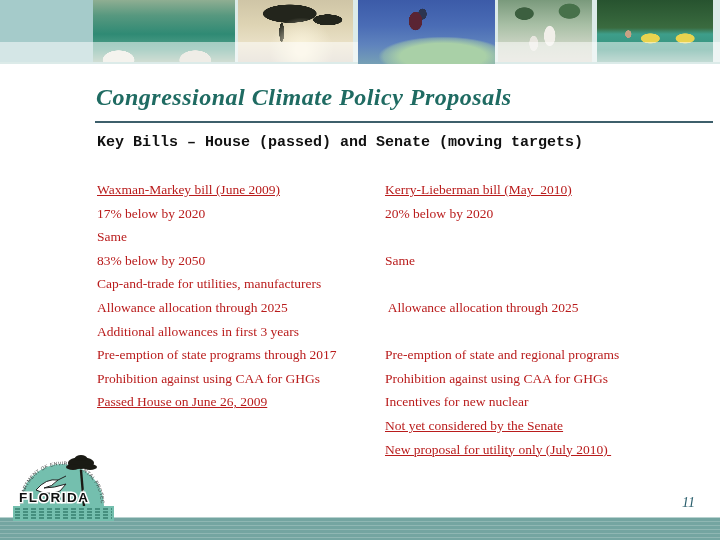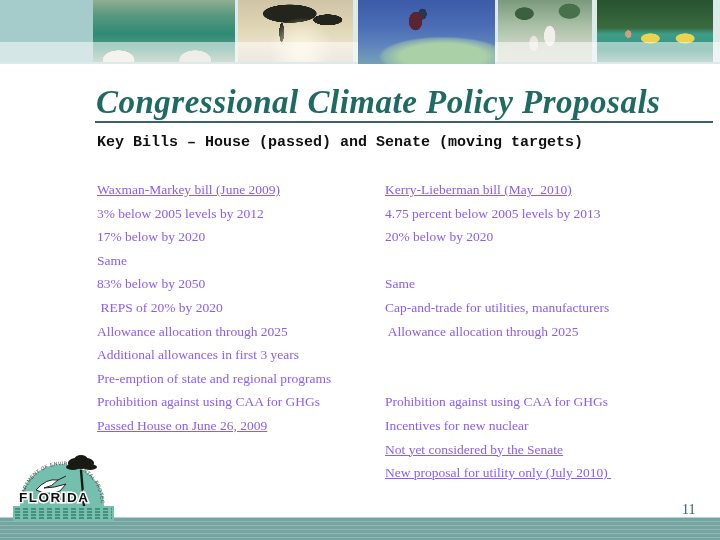--- a/index.html
+++ b/index.html
@@ -39,37 +39,37 @@
   .photo-5{left:597px;width:116px;
     background:
       radial-gradient(ellipse 15px 8px at 46% 62%, #e9d34f 0 60%, rgba(0,0,0,0) 66%),
       radial-gradient(ellipse 15px 8px at 76% 62%, #e9d34f 0 60%, rgba(0,0,0,0) 66%),
       radial-gradient(ellipse 5px 6px at 27% 55%, #caa184 0 60%, rgba(0,0,0,0) 66%),
       linear-gradient(180deg,#27532f 0%,#3a6b3f 45%,#3e9e8a 55%,#35917e 80%,#7fb3a5 100%);}
   .band{position:absolute;left:0;top:42px;width:720px;height:20px;
     background:rgba(255,255,255,.52);z-index:2;}
   
   .title{position:absolute;left:96px;top:84px;width:600px;
-    font-size:33px;font-weight:bold;font-style:italic;color:#1f6b62;
+    font-size:24px;font-weight:bold;font-style:italic;color:#1f6b62;
     letter-spacing:.5px;white-space:nowrap;}
   .title-rule{position:absolute;left:95px;top:121px;width:618px;height:2px;background:#3d5f6b;}
   .subtitle{position:absolute;left:97px;top:134px;font-size:15px;font-weight:bold;color:#111;white-space:nowrap;font-family:Liberation Mono, monospace;}
   
   .tbl{position:absolute;left:97px;top:181px;width:590px;}
   .trow{display:flex;height:23.6px;align-items:flex-start;}
-  .tcell{font-size:13.5px;color:#8b5cf6;white-space:pre;line-height:17px;}
+  .tcell{font-size:13.5px;color:#b91c1c;white-space:pre;line-height:17px;}
   .tcell.l{width:288px;flex:0 0 288px;}
   .tcell.u{text-decoration:underline;}
   
   .bottom-bar{position:absolute;left:0;top:517px;width:720px;height:23px;z-index:1;
     border-top:1px solid #b8d2cf;
     background:repeating-linear-gradient(180deg,#74a5a1 0 3px,#8fb7b3 3px 4px);}
   .logo{position:absolute;left:10px;top:450px;width:122px;height:86px;z-index:3;}
   .page-number{position:absolute;left:682px;top:495px;width:30px;
-    font-size:14px;color:#2b5f6d;z-index:2;margin-top:7px;}
+    font-size:14px;font-style:italic;color:#2b5f6d;z-index:2;}
 </style>
 </head>
 <body>
 
 <div class="slide">
 
   <div class="banner">
     <div class="teal-block"></div>
     <div class="photo photo-1"></div>
     <div class="photo photo-2"></div>
@@ -82,46 +82,42 @@
   <div class="title">Congressional Climate Policy Proposals</div>
   <div class="title-rule"></div>
   <div class="subtitle">Key Bills – House (passed) and Senate (moving targets)</div>
 
   <div class="tbl">
     <div class="trow">
       <div class="tcell l u">Waxman-Markey bill (June 2009)</div>
       <div class="tcell u">Kerry-Lieberman bill (May  2010)</div>
     </div>
     <div class="trow">
-      <div class="tcell l">3% below 2005 levels by 2012</div>
-      <div class="tcell">4.75 percent below 2005 levels by 2013</div>
-    </div>
-    <div class="trow">
       <div class="tcell l">17% below by 2020</div>
       <div class="tcell">20% below by 2020</div>
     </div>
     <div class="trow">
       <div class="tcell">Same</div>
     </div>
     <div class="trow">
       <div class="tcell l">83% below by 2050</div>
       <div class="tcell">Same</div>
     </div>
     <div class="trow">
-      <div class="tcell l"> REPS of 20% by 2020</div>
       <div class="tcell">Cap-and-trade for utilities, manufacturers</div>
     </div>
     <div class="trow">
       <div class="tcell l">Allowance allocation through 2025</div>
       <div class="tcell"> Allowance allocation through 2025</div>
     </div>
     <div class="trow">
       <div class="tcell">Additional allowances in first 3 years</div>
     </div>
     <div class="trow">
+      <div class="tcell l">Pre-emption of state programs through 2017</div>
       <div class="tcell">Pre-emption of state and regional programs</div>
     </div>
     <div class="trow">
       <div class="tcell l">Prohibition against using CAA for GHGs</div>
       <div class="tcell">Prohibition against using CAA for GHGs</div>
     </div>
     <div class="trow">
       <div class="tcell l u">Passed House on June 26, 2009</div>
       <div class="tcell">Incentives for new nuclear</div>
     </div>

